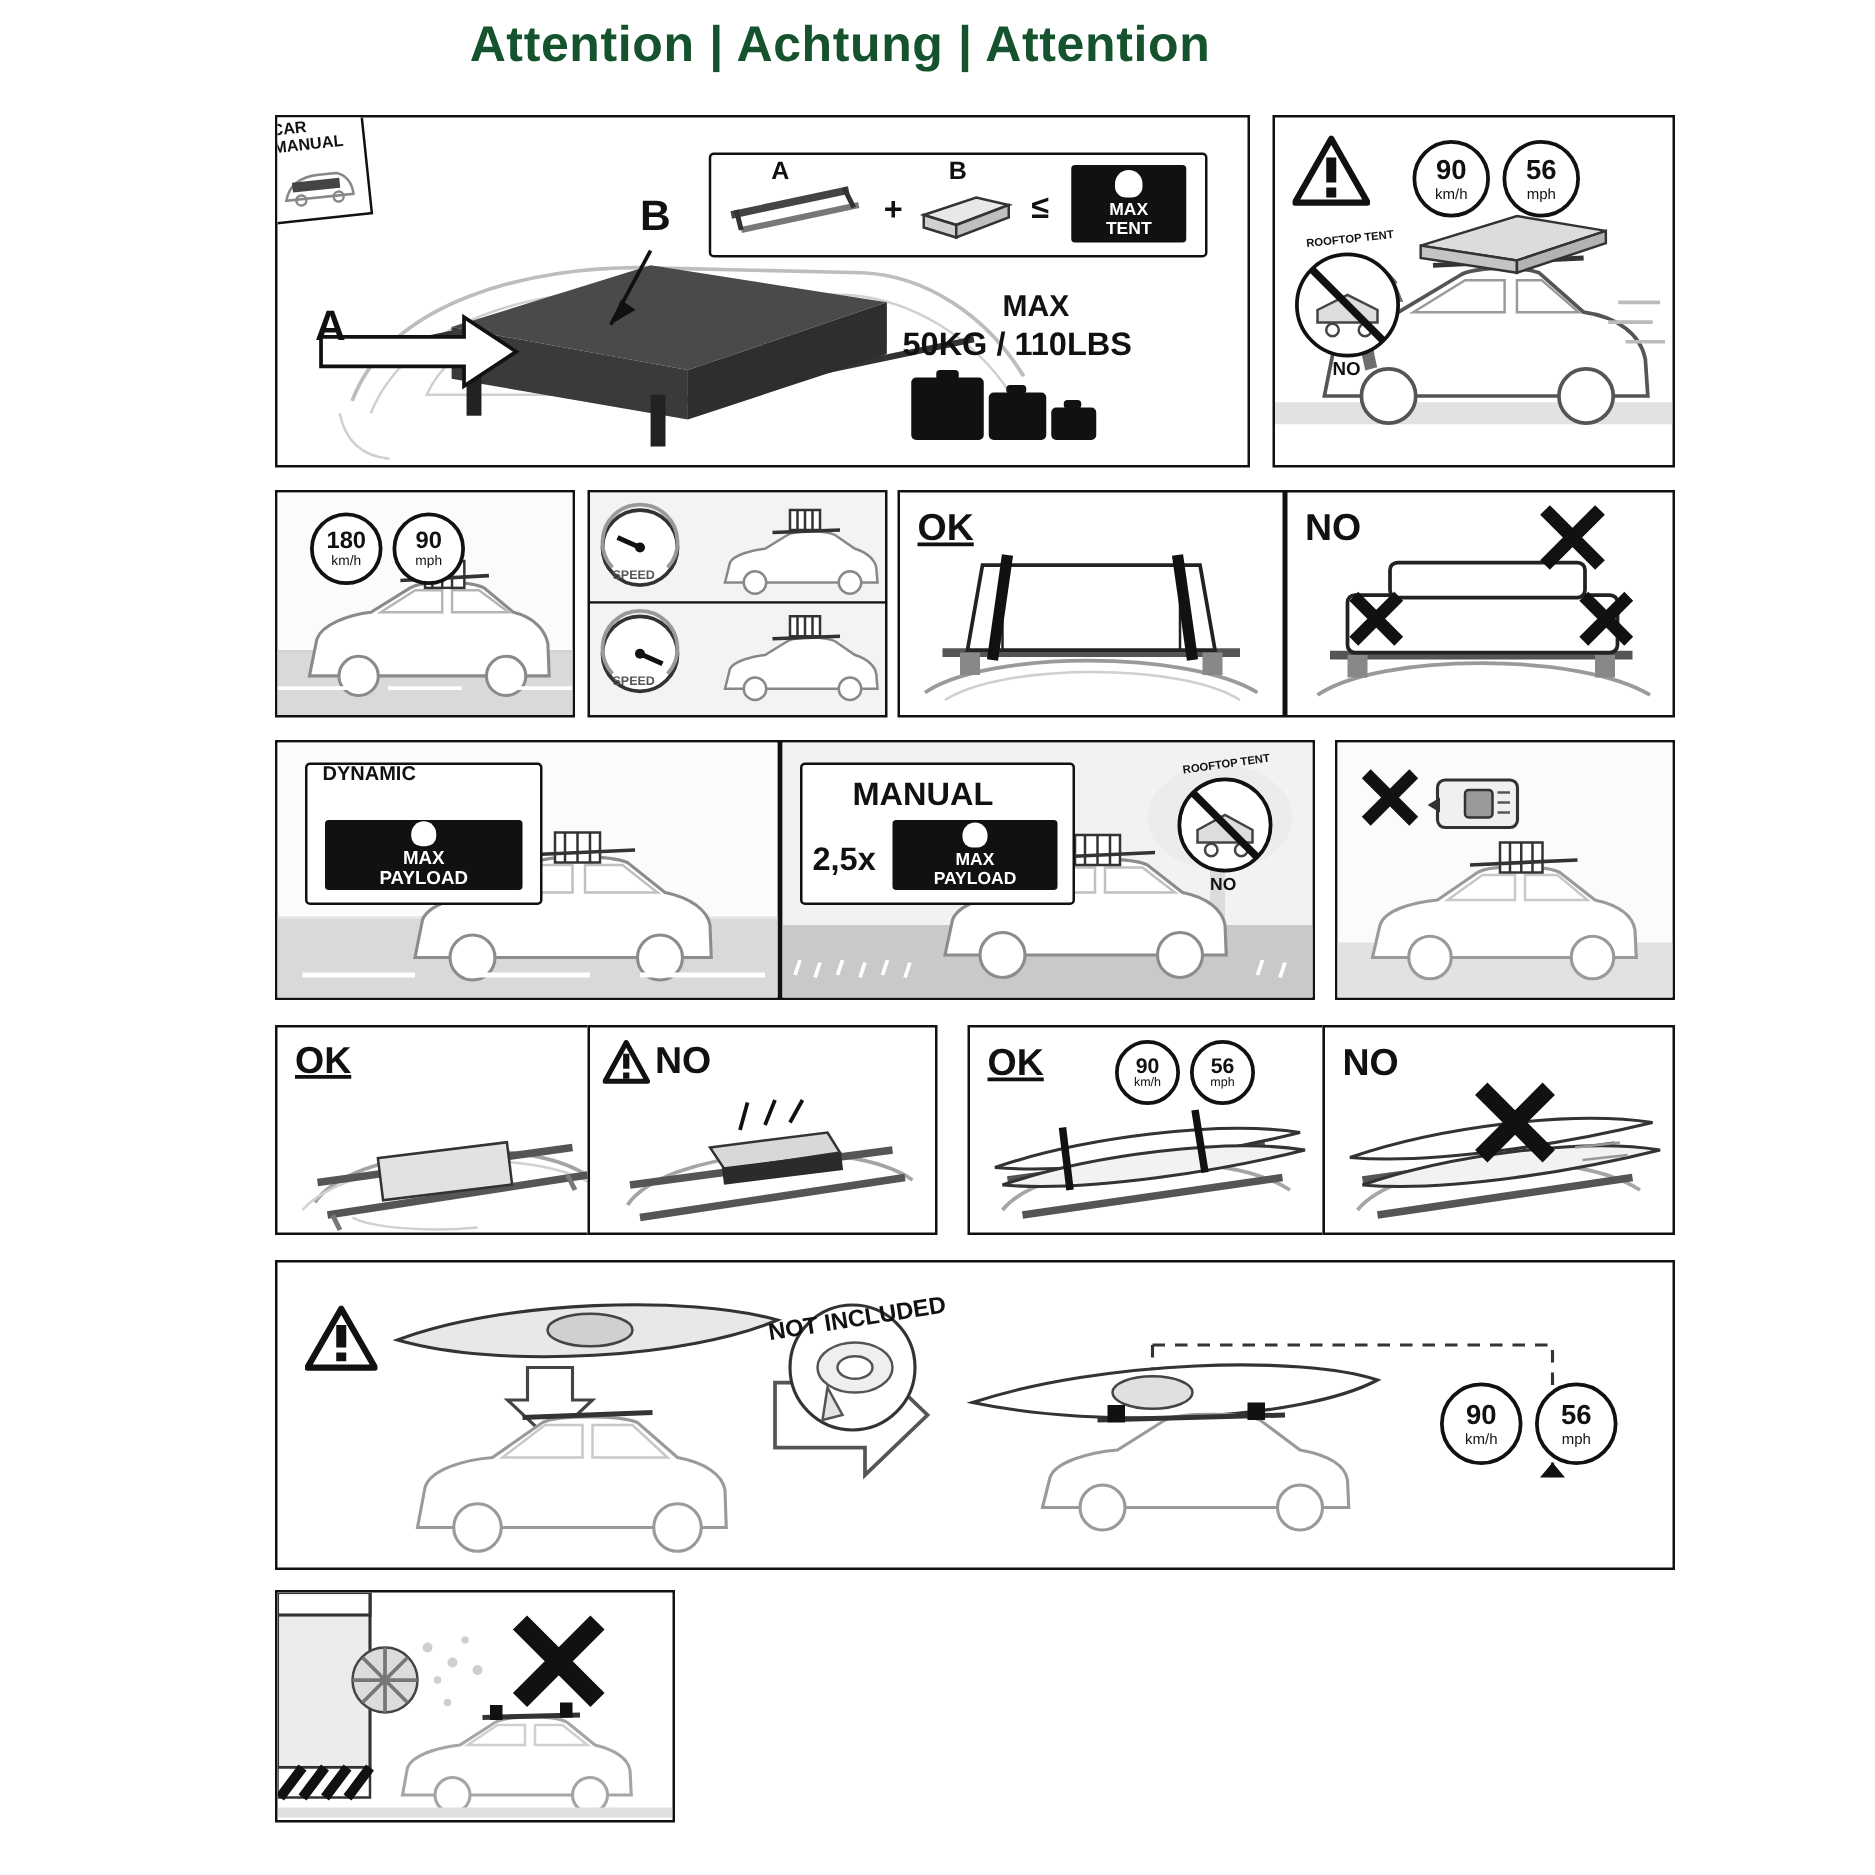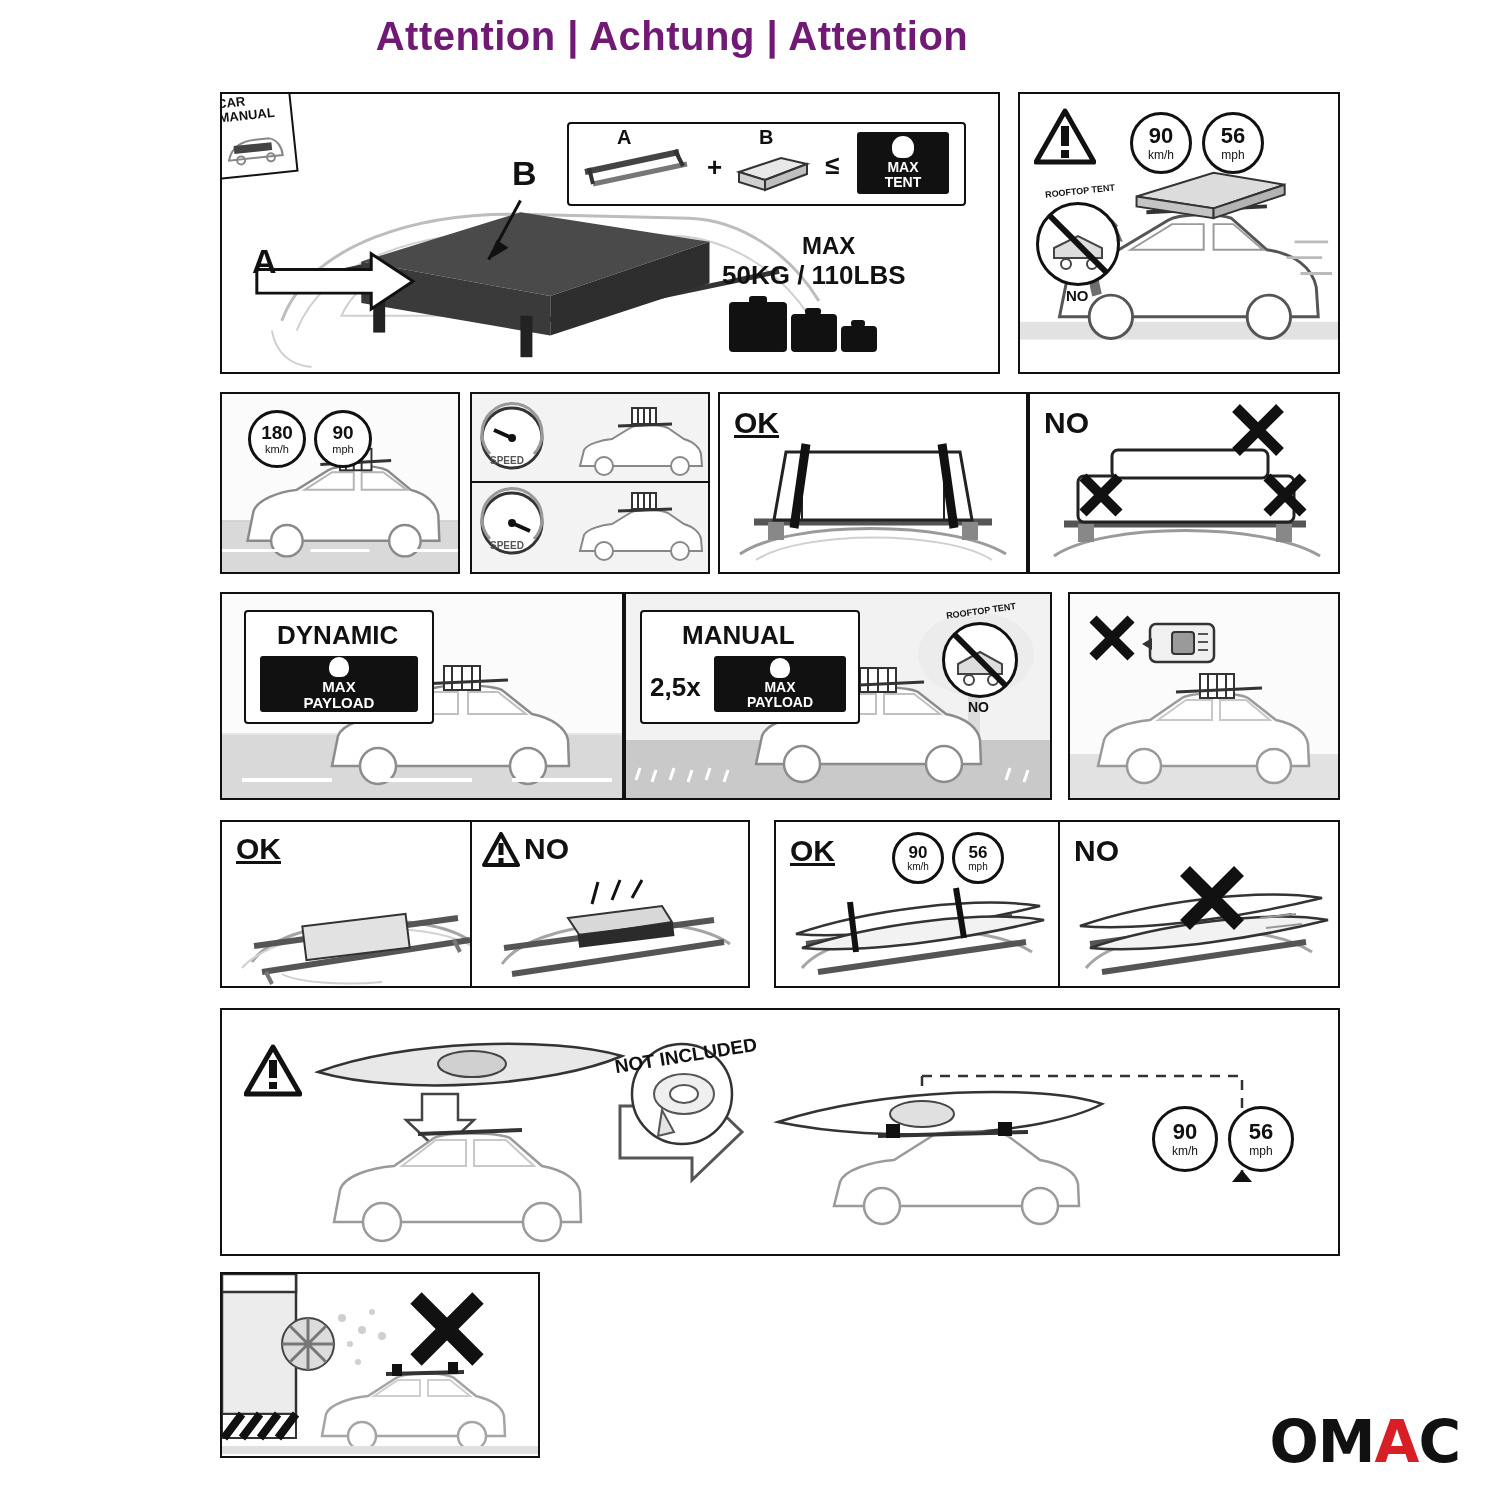--- a/index.html
+++ b/index.html
@@ -11,21 +11,21 @@
     position:relative;
     overflow:hidden;
   }
   .page{position:absolute;inset:0;}
 
   
   .title{
     position:absolute;left:0;top:14px;width:1344px;
     text-align:center;
     font-size:40px;font-weight:700;letter-spacing:.5px;
-    color:#701a75;
+    color:#14532d;
   }
 
   
   .panel{
     position:absolute;
     border:2px solid #111;
     background:#fff;
     box-sizing:border-box;
     overflow:hidden;
   }
@@ -359,21 +359,21 @@
         <path d="M246 98 L276 98 L304 120 L246 120 Z" fill="#fff" stroke="#c0c0c0" stroke-width="2"></path>
         <circle cx="156" cy="172" r="18" fill="#fff" stroke="#8c8c8c" stroke-width="2.5"></circle>
         <circle cx="306" cy="172" r="18" fill="#fff" stroke="#8c8c8c" stroke-width="2.5"></circle>
         <rect x="222" y="72" width="36" height="24" fill="#fff" stroke="#333" stroke-width="2"></rect>
         <path d="M230 72 L230 96 M240 72 L240 96 M250 72 L250 96" stroke="#333" stroke-width="2"></path>
         <path d="M198 90 L286 86" stroke="#333" stroke-width="3"></path>
         <path d="M20 186 L110 186 M150 186 L250 186 M290 186 L390 186" stroke="#fff" stroke-width="4"></path>
       </svg>
     </div>
     <div class="whitebox" style="left:22px;top:16px;width:186px;height:110px;">
-      <div class="lbl" style="left:12px;top:10px;font-size:26px;margin-left:19px;">DYNAMIC</div>
+      <div class="lbl" style="left:12px;top:0;font-size:16px;">DYNAMIC</div>
       <div class="signbox" style="left:14px;top:44px;width:158px;height:56px;flex-direction:column;">
         <div style="width:20px;height:20px;background:#fff;border-radius:50% 50% 40% 40%;margin-bottom:2px;"></div>
         <div style="font-size:15px;">MAX</div>
         <div style="font-size:15px;">PAYLOAD</div>
       </div>
     </div>
   </div>
 
   <div class="panel" style="left:624px;top:592px;width:428px;height:208px;">
     <div class="sky" style="background:#f2f2f2;"></div>
@@ -626,17 +626,14 @@
         <path d="M0 176 L316 176" stroke="#e0e0e0" stroke-width="8"></path>
       </svg>
     </div>
     <div class="xmark" style="left:186px;top:16px;">
       <svg width="78" height="78" viewBox="0 0 78 78">
           <path d="M8 8 L70 70 M70 8 L8 70" stroke="#111" stroke-width="16"></path>
         </svg>
     </div>
   </div>
 
-  <div class="logo">
-    <span class="o">O</span><span class="m">M</span><span class="a">A</span><span class="c">C</span>
-  </div>
 
 </div>
 
 </body></html>

